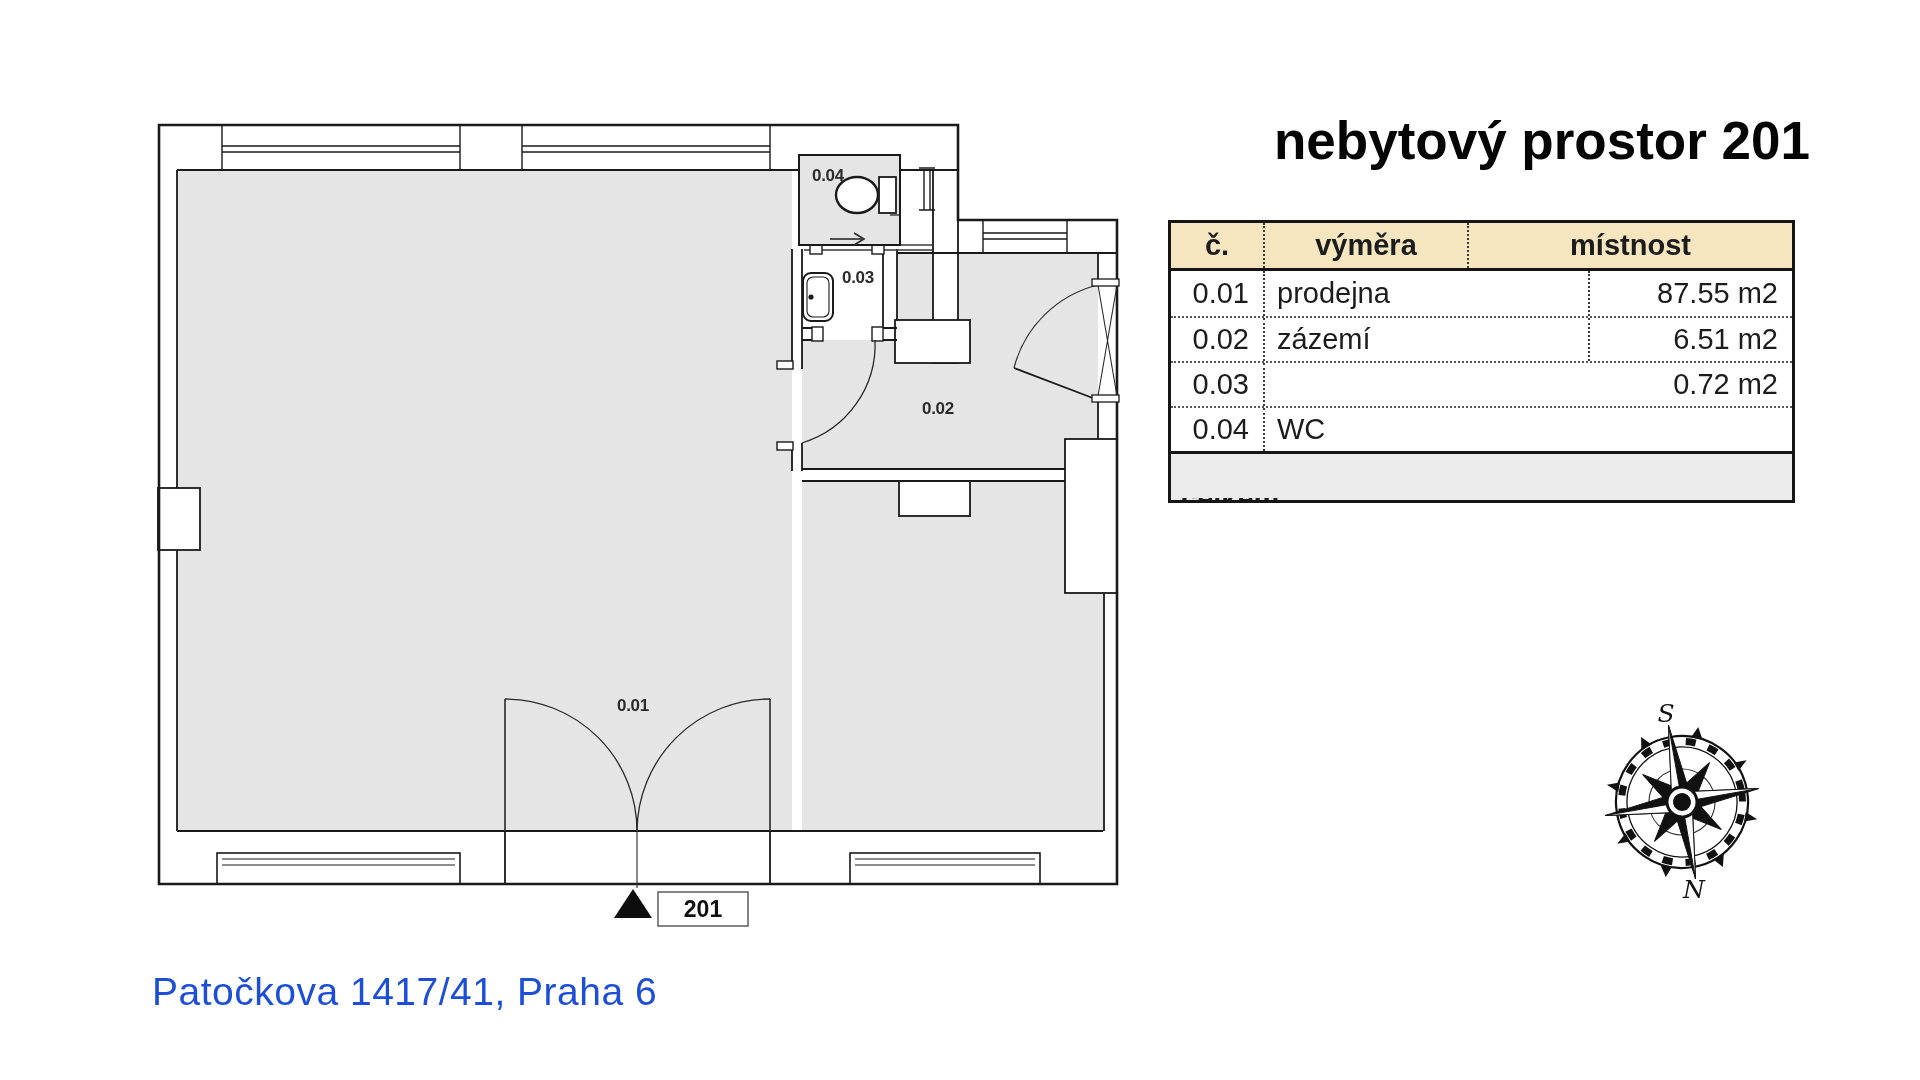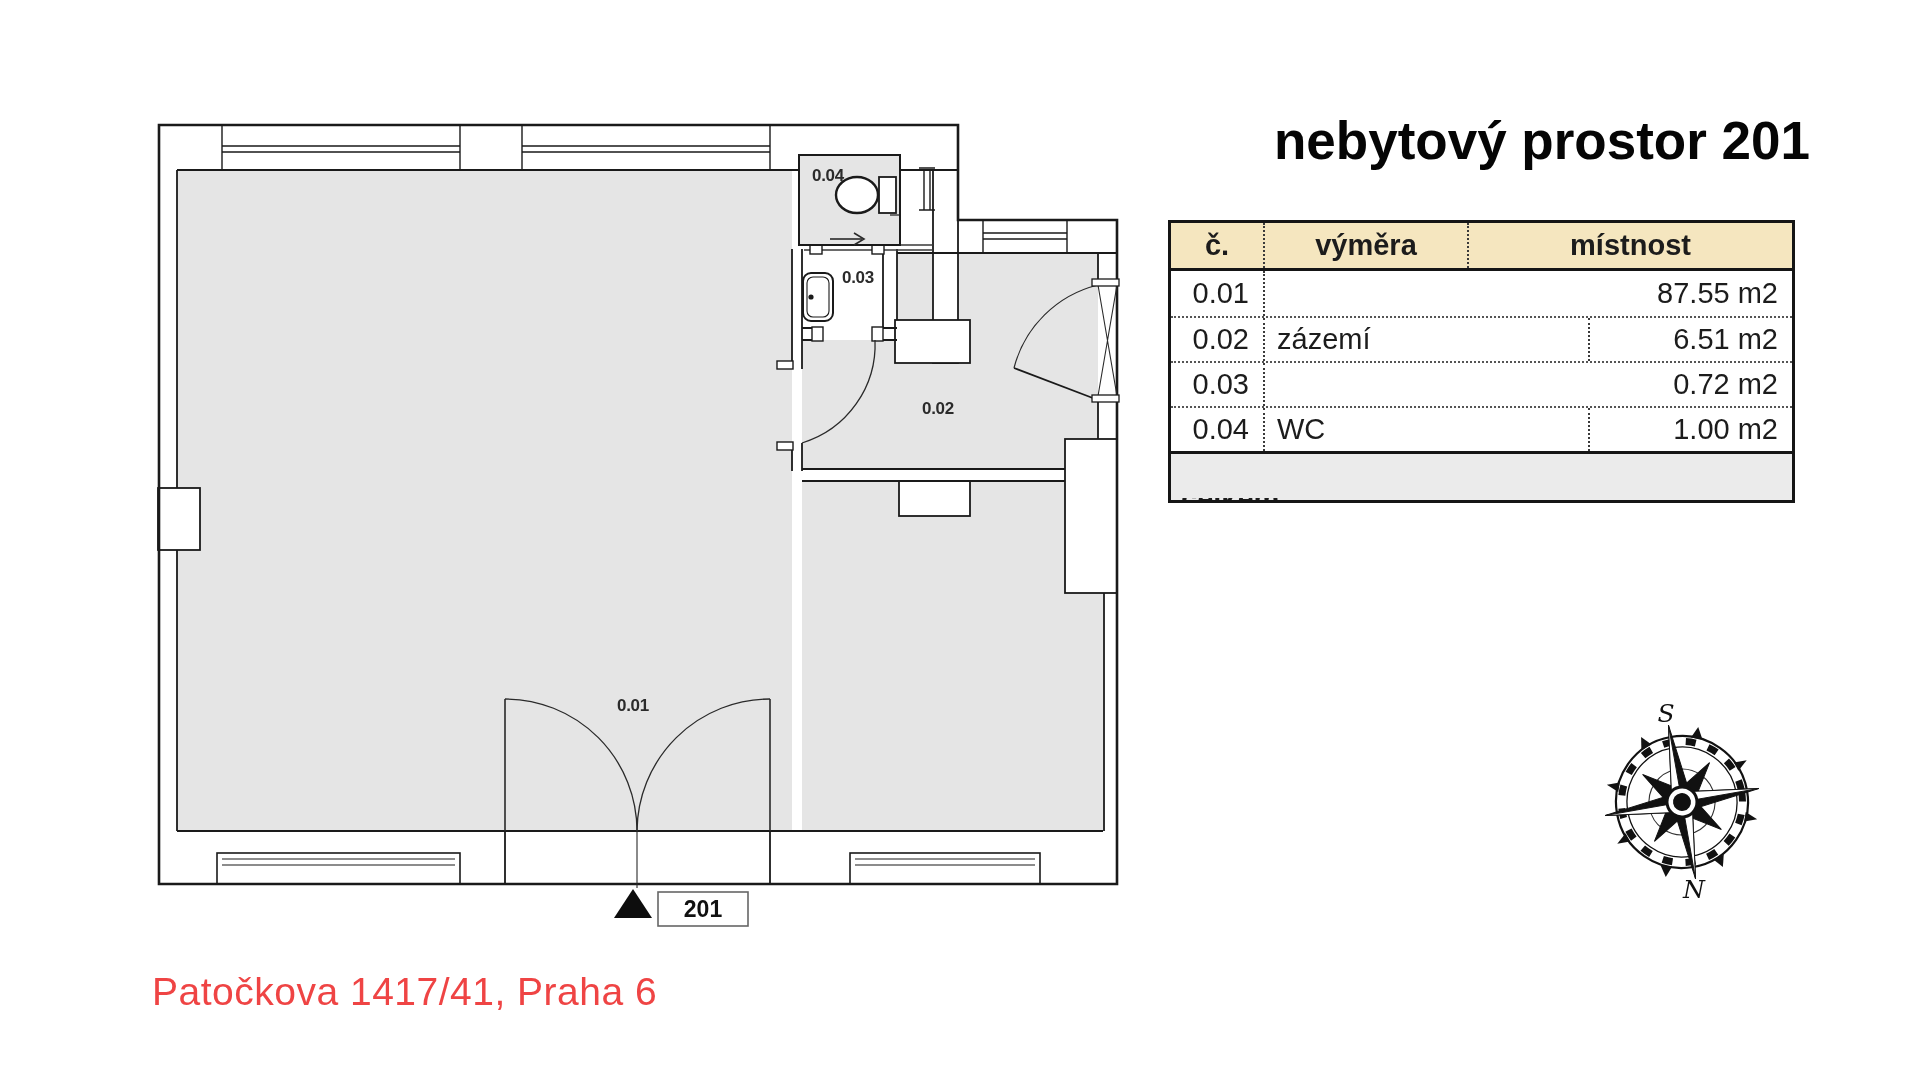--- a/index.html
+++ b/index.html
@@ -8,21 +8,21 @@
   .canvas{position:absolute;inset:0;width:1920px;height:1080px;background:#fff;}
   svg{position:absolute;left:0;top:0;}
 
   .sheet-title{
     position:absolute;left:1150px;top:110px;width:660px;
     text-align:right;font-size:53px;font-weight:800;letter-spacing:0px;
     color:#050505;white-space:nowrap;
   }
   .address{
     position:absolute;left:152px;top:970px;font-size:39px;font-weight:400;
-    color:#ef4444;white-space:nowrap;letter-spacing:0.5px;
+    color:#1d4ed8;white-space:nowrap;letter-spacing:0.5px;
   }
 
   
   .ftable{
     position:absolute;left:1168px;top:220px;width:627px;
     border:3px solid #151515;background:#fff;box-sizing:border-box;
     font-size:29px;color:#1c1c1c;
   }
   .ftable .row{display:flex;box-sizing:border-box;}
   .ftable .cell{display:flex;align-items:center;box-sizing:border-box;overflow:hidden;white-space:nowrap;}
@@ -197,35 +197,35 @@
   <div class="sheet-title">nebytový prostor 201</div>
 
   <div class="ftable">
     <div class="row hrow">
       <div class="cell c1">č.</div>
       <div class="cell c3">výměra</div>
       <div class="cell c2">místnost</div>
     </div>
     <div class="row drow">
       <div class="cell c1">0.01</div>
+      <div class="cell c2">prodejna</div>
       <div class="cell c3">87.55 m2</div>
     </div>
     <div class="row drow sep">
       <div class="cell c1">0.02</div>
       <div class="cell c2">zázemí</div>
       <div class="cell c3">6.51 m2</div>
     </div>
     <div class="row drow sep">
       <div class="cell c1">0.03</div>
       <div class="cell c3">0.72 m2</div>
     </div>
     <div class="row drow sep">
       <div class="cell c1">0.04</div>
       <div class="cell c2">WC</div>
-      <div class="cell c3">1.00 m2</div>
     </div>
     <div class="row trow">
       <div class="cell tc1">celkem</div>
     </div>
   </div>
 
   <div class="address">Patočkova 1417/41, Praha 6</div>
 
 </div>
 

